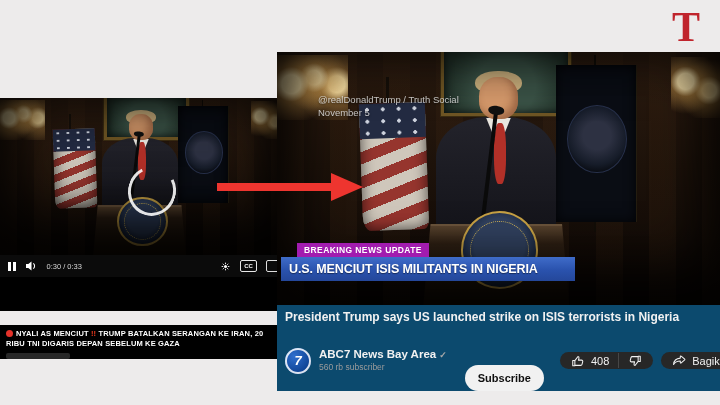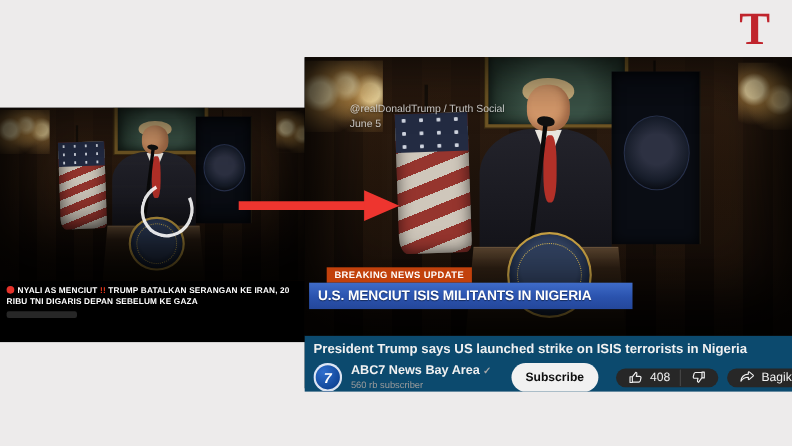--- a/index.html
+++ b/index.html
@@ -83,58 +83,58 @@
     text-shadow:1px 1px 0 #000,-1px 1px 0 #000,1px -1px 0 #000,-1px -1px 0 #000;}
   .ctrl-bar{position:relative;height:22px;background:#0b0b0b;display:flex;align-items:center;
     padding:0 8px;gap:9px;overflow:hidden;color:#eee;}
   .pause-icon{display:inline-flex;gap:2.5px;}
   .pause-icon i{width:2.5px;height:9px;background:#fff;display:block;}
   .ctrl-time{font-size:7.5px;color:#d7d7d7;white-space:nowrap;}
   .ctrl-spacer{flex:1;}
   .cc-box{min-width:15px;height:10px;border:1px solid #e8e8e8;border-radius:2px;
     font-size:6px;font-weight:bold;color:#fff;display:flex;align-items:center;justify-content:center;}
   .mini-icon{width:14px;height:10px;border:1px solid #ddd;border-radius:2px;margin-right:-8px;flex:none;}
-  .sm-titlebox{padding:4px 6px 0 6px;background:#000;}
+  .sm-titlebox{padding:4px 6px 0 6px;background:#000;margin-top:48px;}
   .sm-title{font-size:7.5px;font-weight:bold;color:#fff;line-height:10px;letter-spacing:.15px;
     width:272px;}
   .red-dot{display:inline-block;width:7px;height:7px;border-radius:50%;background:#e5322a;
     margin-right:3px;vertical-align:-1px;}
   .excl{color:#f03a1e;}
   .remnant{width:64px;height:6px;background:#343434;opacity:.75;border-radius:2px;margin-top:4px;}
   
   .arrow{position:absolute;left:213px;top:169px;z-index:5;}
   
   .shot-right{position:absolute;left:277px;top:52px;width:443px;height:301px;background:#0f0f0f;z-index:2;}
   .right-video{position:relative;width:100%;height:253px;overflow:hidden;background:#000;}
   .watermark{position:absolute;left:41px;top:13px;z-index:3;
     color:rgba(235,235,235,.8);font-size:9.5px;line-height:13px;
     text-shadow:0 1px 2px rgba(0,0,0,.6);margin-top:28px;}
   .breaking-box{position:absolute;left:20px;top:191px;z-index:4;height:14px;line-height:14px;
-    padding:0 7px;background:#c2410c;color:#fff;font-size:8.5px;font-weight:bold;
+    padding:0 7px;background:#a21caf;color:#fff;font-size:8.5px;font-weight:bold;
     letter-spacing:.4px;white-space:nowrap;}
   .headline-banner{position:absolute;left:4px;top:205px;z-index:4;width:294px;height:24px;
     background:linear-gradient(180deg,#3f6cc9 0%,#2a52ad 55%,#24479a 100%);
     color:#fff;font-weight:bold;font-size:12.5px;line-height:24px;padding-left:8px;
     letter-spacing:-0.1px;white-space:nowrap;overflow:hidden;
     text-shadow:0 1px 1px rgba(0,0,0,.45);box-sizing:border-box;}
   .yt-info{padding:5px 8px 0 8px;background:#0c4a6e;}
   .yt-title{font-size:12px;font-weight:bold;color:#f1f1f1;white-space:nowrap;overflow:hidden;}
   .channel-row{display:flex;align-items:center;margin-top:6px;gap:8px;}
   .avatar{width:26px;height:26px;border-radius:50%;flex:none;
     background:radial-gradient(circle at 35% 32%,#2f6fce,#0b3f8f 75%);
     box-shadow:inset 0 0 0 2px rgba(255,255,255,.85);
     color:#fff;font-weight:bold;font-style:italic;font-size:13px;
     display:flex;align-items:center;justify-content:center;}
   .ch-text{line-height:1.1;}
   .ch-name{font-size:11.5px;font-weight:bold;color:#f1f1f1;white-space:nowrap;}
   .verified{color:#aaa;font-size:9px;margin-left:3px;}
   .ch-subs{font-size:8.5px;color:#9b9b9b;margin-top:2px;}
   .subscribe-btn{margin-left:10px;height:26px;border-radius:14px;background:#f1f1f1;
     color:#0f0f0f;font-size:11px;font-weight:bold;display:flex;align-items:center;
-    padding:0 13px;flex:none;border:none;}
+    padding:0 13px;flex:none;border:none;margin-top:35px;}
   .row-spacer{flex:1;}
   .pill{height:17px;border-radius:15px;background:#272727;color:#f1f1f1;
     display:flex;align-items:center;gap:6px;padding:0 11px;font-size:11px;flex:none;}
   .pill svg{flex:none;}
   .like-divider{width:1px;height:15px;background:#474747;margin:0 3px;}
 </style>
 </head>
 <body>
 
 <div class="tempo-logo">T</div>
@@ -157,20 +157,38 @@
       <div class="sc-hair"></div>
       <div class="sc-head"></div>
       <div class="sc-mic"></div>
       <div class="sc-podium"></div>
       <div class="sc-seal"></div>
       <div class="sc-vignette"></div>
     </div>
     <div class="spinner"></div>
     <div class="overlay-caption">dikejutkan</div>
   </div>
+  <div class="ctrl-bar">
+    <span class="pause-icon">
+        <i></i>
+        <i></i>
+      </span>
+    <svg width="13" height="12" viewBox="0 0 13 12">
+      <path d="M1 4h2.3L6.5 1.6v8.8L3.3 8H1z" fill="#fff"></path>
+      <path d="M8.3 3.4a3.3 3.3 0 0 1 0 5.2" stroke="#fff" stroke-width="1.1" fill="none"></path>
+    </svg>
+    <span class="ctrl-time">0:30 / 0:33</span>
+    <span class="ctrl-spacer"></span>
+    <svg width="11" height="11" viewBox="0 0 16 16">
+      <circle cx="8" cy="8" r="2.2" fill="#fff"></circle>
+      <path d="M8 2.4v2.2M8 11.4v2.2M2.4 8h2.2M11.4 8h2.2M4 4l1.6 1.6M10.4 10.4L12 12M12 4l-1.6 1.6M5.6 10.4L4 12" stroke="#fff" stroke-width="1.3" fill="none"></path>
+    </svg>
+    <span class="cc-box">CC</span>
+    <span class="mini-icon"></span>
+  </div>
   <div class="sm-titlebox">
     <div class="sm-title">
       <span class="red-dot"></span><span>NYALI AS MENCIUT </span><span class="excl">!!</span><span> TRUMP BATALKAN SERANGAN KE IRAN, 20 RIBU TNI DIGARIS DEPAN SEBELUM KE GAZA</span>
     </div>
     <div class="remnant"></div>
   </div>
 </div>
 
 <svg class="arrow" width="154" height="36" viewBox="0 0 154 36">
   <line x1="4" y1="18" x2="120" y2="18" stroke="#ee352f" stroke-width="8"></line>
@@ -194,21 +212,21 @@
       <div class="sc-tie"></div>
       <div class="sc-hair"></div>
       <div class="sc-head"></div>
       <div class="sc-mic"></div>
       <div class="sc-podium"></div>
       <div class="sc-seal"></div>
       <div class="sc-vignette"></div>
     </div>
     <div class="watermark">
       <div>@realDonaldTrump / Truth Social</div>
-      <div>June 5</div>
+      <div>November 5</div>
     </div>
     <div class="breaking-box">BREAKING NEWS UPDATE</div>
     <div class="headline-banner">U.S. MENCIUT ISIS MILITANTS IN NIGERIA</div>
   </div>
   <div class="yt-info">
     <div class="yt-title">President Trump says US launched strike on ISIS terrorists in Nigeria</div>
     <div class="channel-row">
       <div class="avatar">7</div>
       <div class="ch-text">
         <div class="ch-name"><span>ABC7 News Bay Area</span><span class="verified">✓</span></div>

